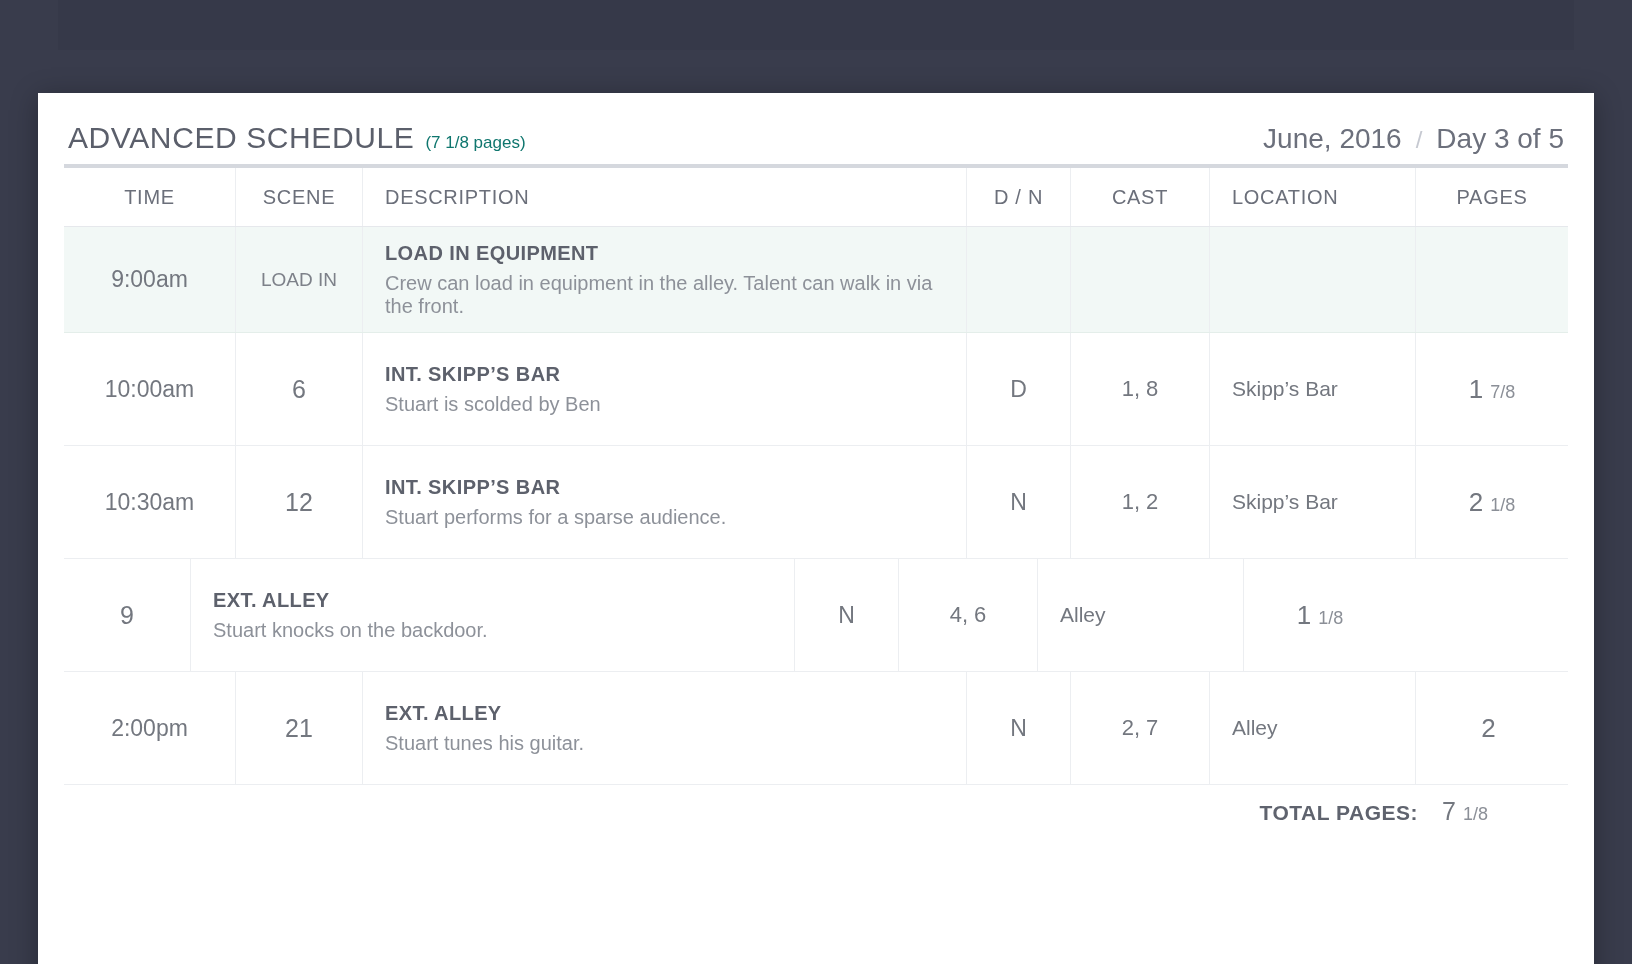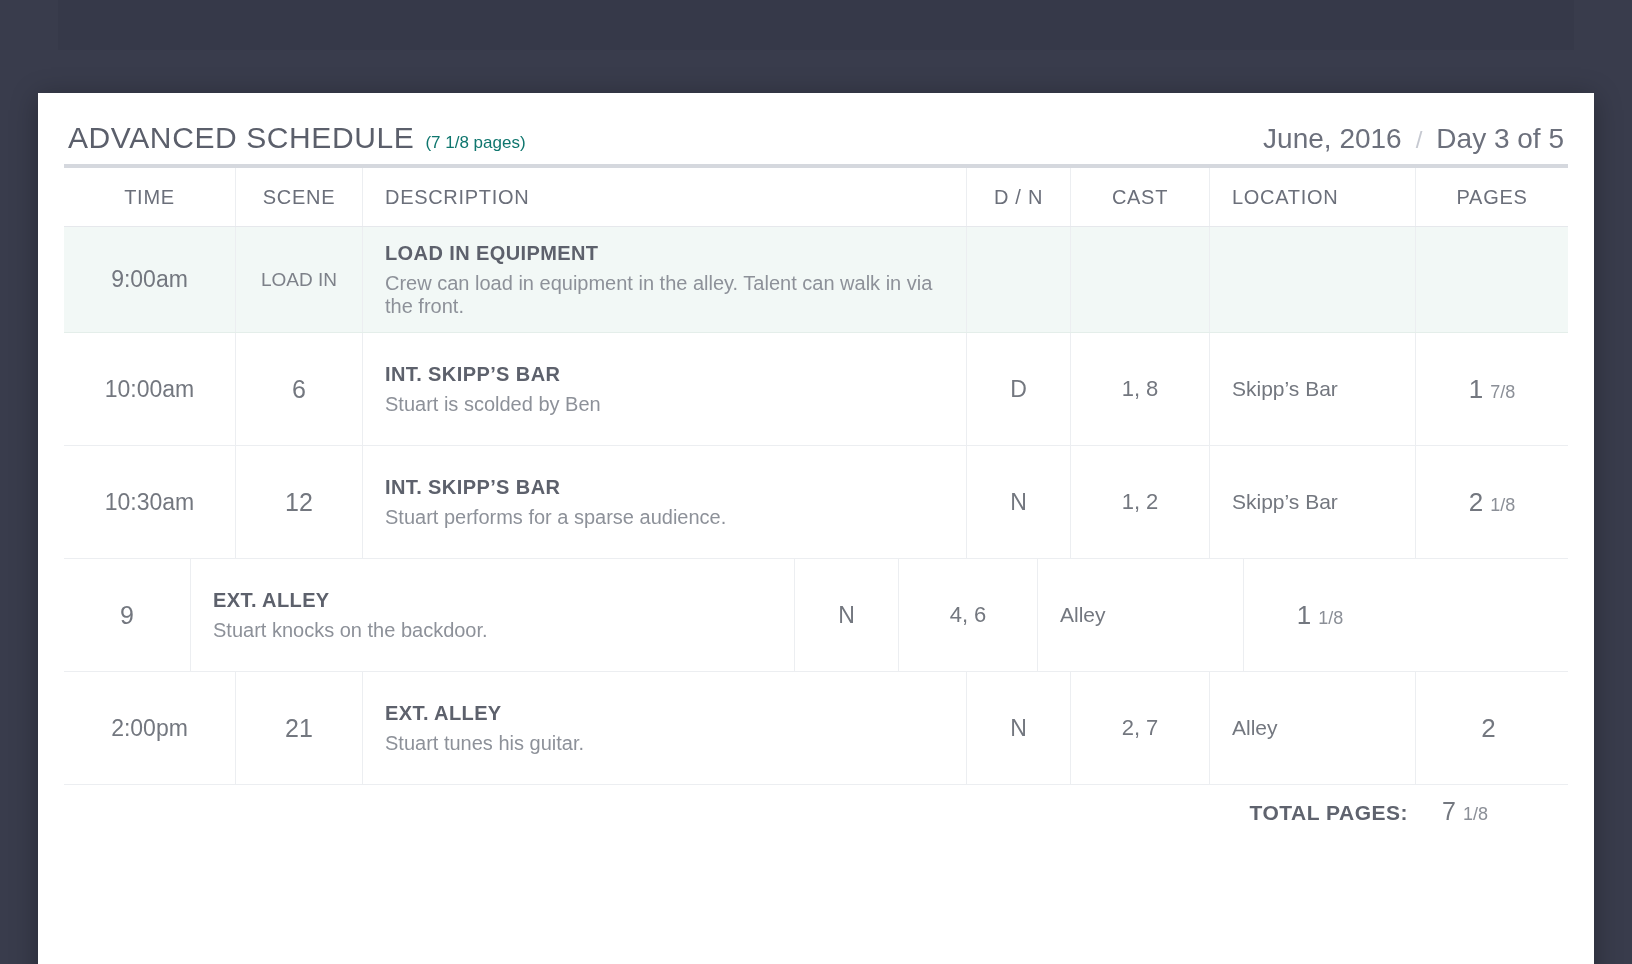--- a/index.html
+++ b/index.html
@@ -216,21 +216,21 @@
   .pages-frac {
     font-size: 18px;
     color: #8b8f97;
     font-weight: 300;
   }
 
   .total-row {
     display: flex;
     justify-content: flex-end;
     align-items: baseline;
-    gap: 34px;
+    gap: 24px;
     padding: 12px 48px 0 0;
   }
   .total-label {
     font-size: 21px;
     color: #5f636e;
     font-weight: 700;
     letter-spacing: 0.5px;
   }
   .total-val-wrap {
     display: flex;

